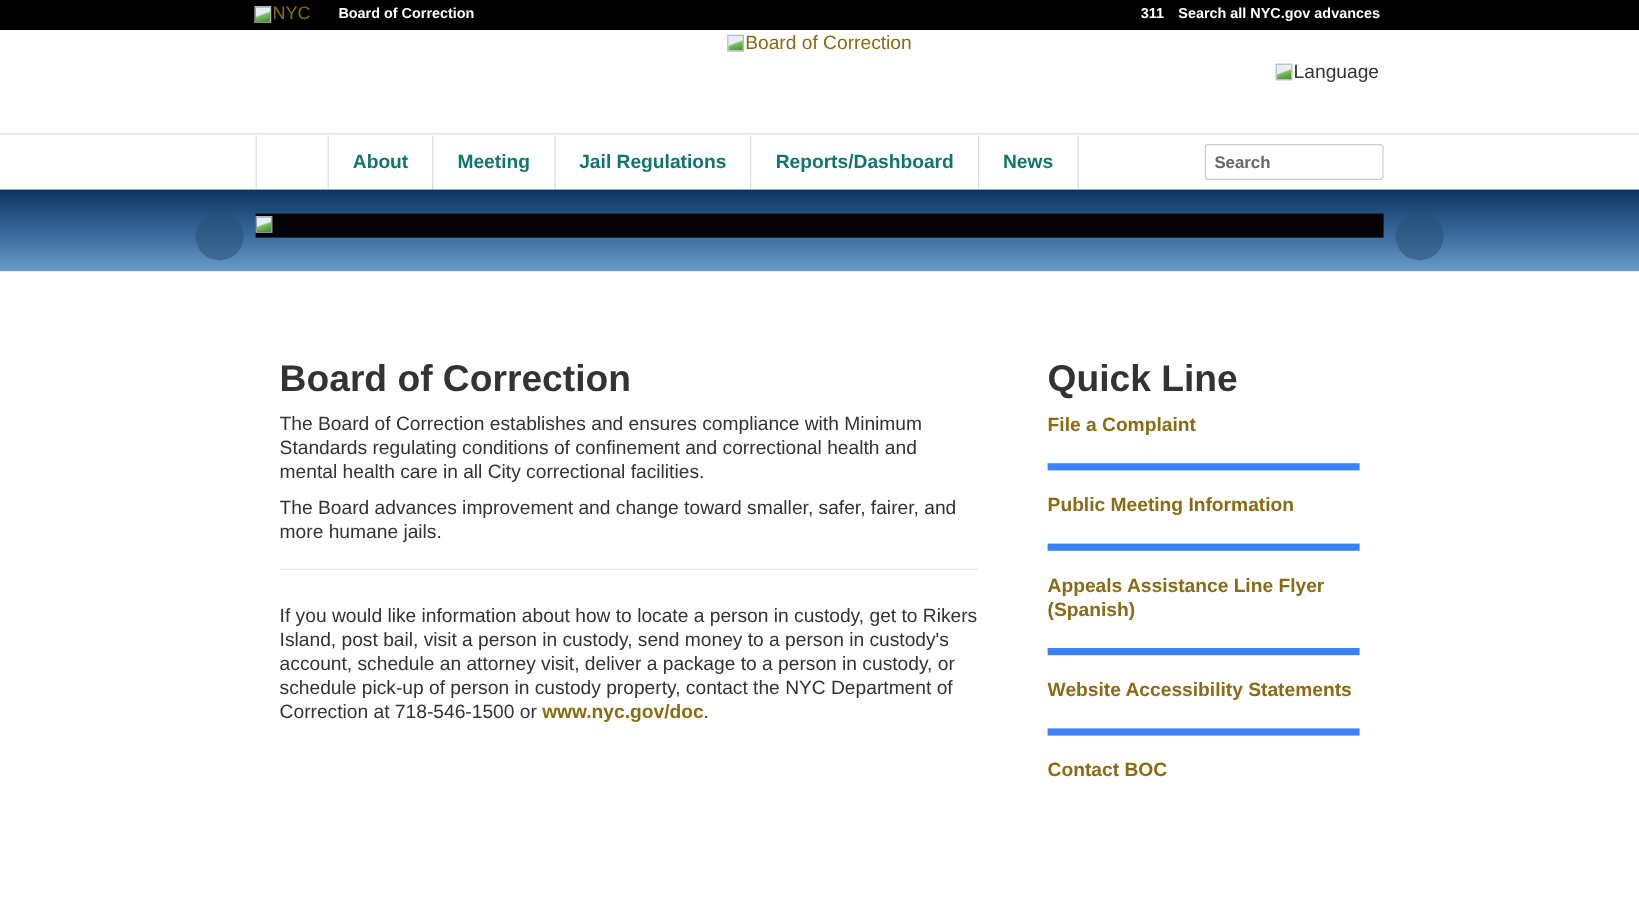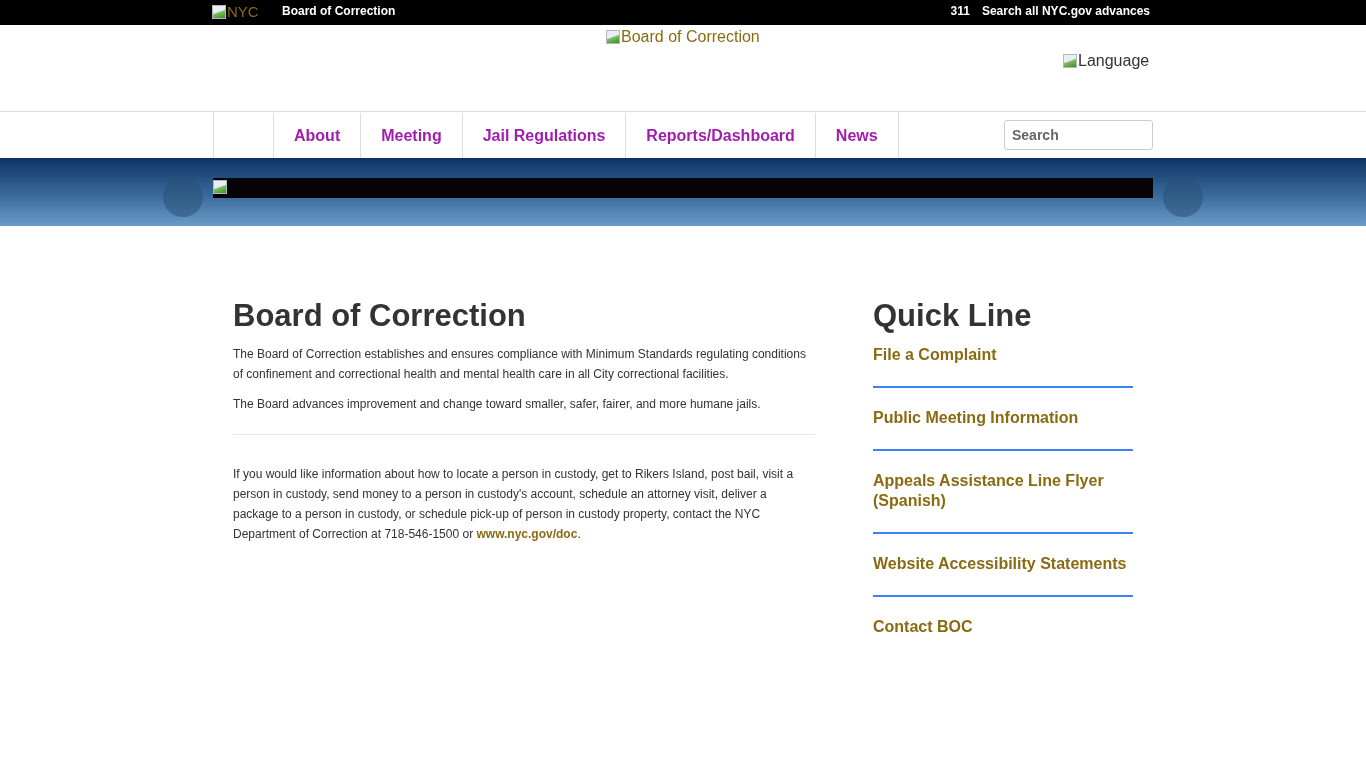--- a/index.html
+++ b/index.html
@@ -16,43 +16,43 @@
       border: 1px solid #b0b8c0; }
 
     .header { position: absolute; left: 0; top: 25px; width: 1366px; height: 87px; border-bottom: 1px solid #ddd; }
     .header .logo { position: absolute; left: 606px; top: 3px; font-size: 16px; color: #8a6a12; }
     .header .lang { position: absolute; left: 1063px; top: 27px; font-size: 16px; color: #333; }
 
     .nav { position: absolute; left: 0; top: 113px; width: 1366px; height: 45px; background: #fff; }
     .nav .blank { position: absolute; left: 213px; top: 0; width: 61px; height: 45px; border-left: 1px solid #ddd; border-right: 1px solid #ddd; }
     .nav ul { position: absolute; left: 274px; top: 0; display: flex; list-style: none; height: 45px; }
     .nav li { height: 45px; padding: 0 20px; border-right: 1px solid #ddd; display: flex; align-items: center;
-      font-size: 16px; font-weight: bold; color: #a21caf; cursor: pointer; }
+      font-size: 16px; font-weight: bold; color: #0f766e; cursor: pointer; }
     .nav .search { position: absolute; left: 1004px; top: 7px; width: 149px; height: 30px; border: 1px solid #ccc; border-radius: 3px;
       font-family: "Liberation Sans", sans-serif; font-size: 14px; font-weight: bold; padding: 0 7px; color: #555; }
     .nav .search::placeholder { color: #666; font-weight: bold; }
 
     .banner { position: absolute; left: 0; top: 158px; width: 1366px; height: 68px;
       background: linear-gradient(to bottom, #0b3462 0%, #3a6a9c 55%, #6a9bc7 100%); }
     .banner .slide { position: absolute; left: 213px; top: 20px; width: 940px; height: 20px; background: #050308; }
     .banner .slide .broken-img { position: absolute; left: 0; top: 2px; }
     .banner .arrow { position: absolute; top: 19px; width: 40px; height: 40px; border-radius: 50%; background: rgba(40,80,120,0.55); cursor: pointer; }
     .banner .arrow.prev { left: 163px; }
     .banner .arrow.next { left: 1163px; }
 
     .main { position: absolute; left: 233px; top: 296px; width: 582px; }
     .main h1 { font-size: 31px; font-weight: bold; color: #333; line-height: 40px; margin-bottom: 8px; }
-    .main p { font-size: 12px; line-height: 20px; color: #333; margin-bottom: 10px; }
+    .main p { font-size: 16px; line-height: 20px; color: #333; margin-bottom: 10px; }
     .main hr { border: none; border-top: 1px solid #e5e5e5; margin: 20px 0 29px 0; }
     .main a { color: #8a6a12; font-weight: bold; text-decoration: none; }
 
     .side { position: absolute; left: 873px; top: 296px; width: 260px; }
     .side h2 { font-size: 31px; font-weight: bold; color: #333; line-height: 40px; margin-bottom: 8px; }
     .side ul { list-style: none; }
-    .side li { border-bottom: 2px solid #3b82f6; padding: 1px 0 21px 0; margin-bottom: 19px; }
+    .side li { border-bottom: 6px solid #3b82f6; padding: 1px 0 21px 0; margin-bottom: 19px; }
     .side li:last-child { border-bottom: none; }
     .side li a { font-size: 16px; line-height: 20px; font-weight: bold; color: #8a6a12; text-decoration: none; }
   </style>
 </head>
 <body>
 
 <div class="topbar">
   <a class="nyc-logo">
     <span class="broken-img"></span>
     <span>NYC</span>

